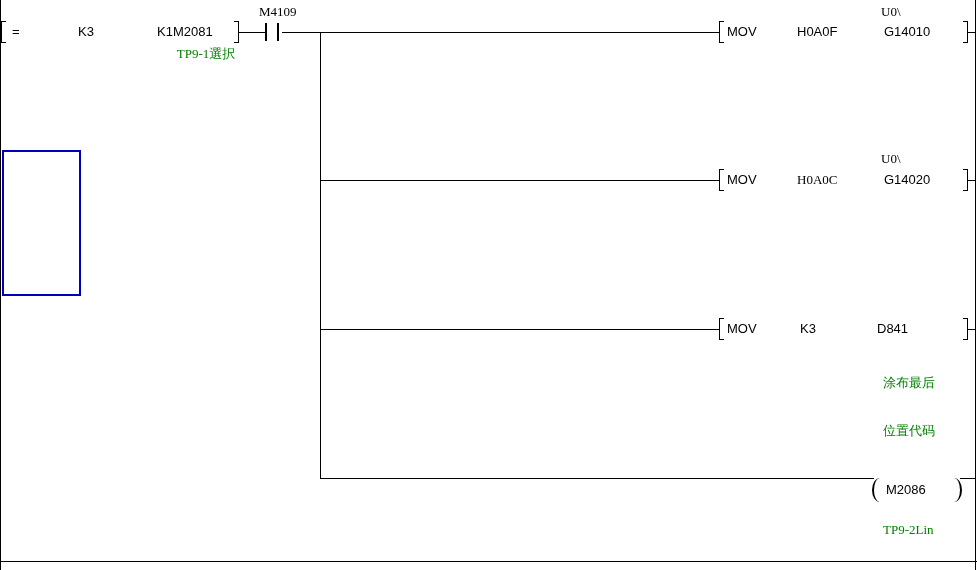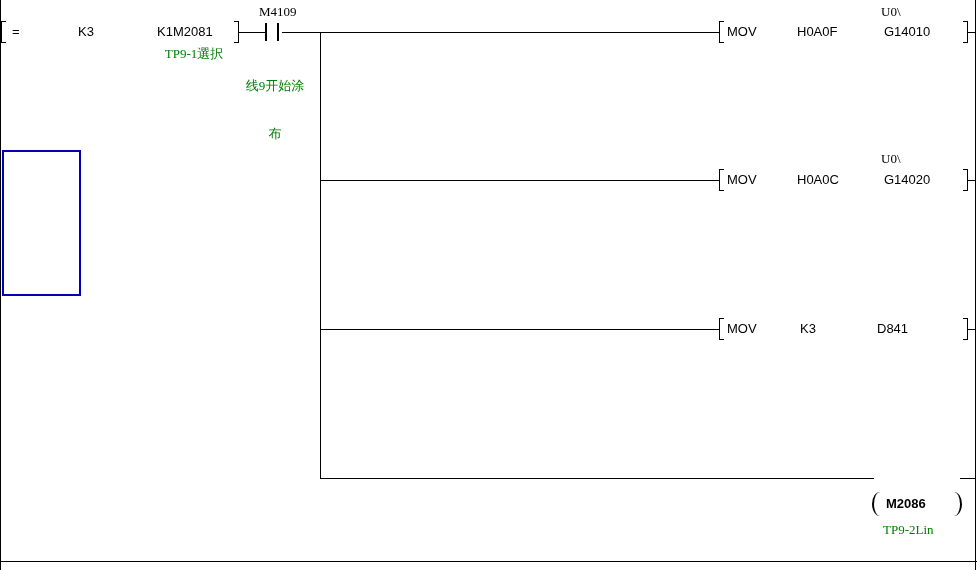--- a/index.html
+++ b/index.html
@@ -53,59 +53,59 @@
 
   <div class="cursor-box" style="left:2px; top:150px; width:75px; height:142px;"></div>
 
   <div class="instr" style="left:1px; top:21px; width:238px;">
     <div class="brk brkL" style="left:0; top:0;"></div>
     <span class="t" style="left:11px;">=</span>
     <span class="t" style="left:77px;">K3</span>
     <span class="t" style="left:156px;">K1M2081</span>
     <div class="brk brkR" style="left:233px; top:0;"></div>
   </div>
-  <div class="txt green cmt" style="left:148px; top:46px; width:92px;">TP9-1選択</div>
+  <div class="txt green cmt" style="left:160px; top:46px; width:92px;">TP9-1選択</div>
 
   <span class="txt" style="left:259px; top:4px;">M4109</span>
   <div class="contact" style="left:260px; top:21px;">
     <div class="cbar" style="left:5px;"></div>
     <div class="cbar" style="left:17px;"></div>
-  </div>
-  <div class="txt green cmt" style="left:234px; top:46px; width:82px;">
-    <div>线9开始涂</div>
-    <div>布</div>
   </div>
 
   <span class="txt" style="left:881px; top:4px;">U0\</span>
   <div class="instr" style="left:719px; top:21px; width:249px;">
     <div class="brk brkL" style="left:0; top:0;"></div>
     <span class="t" style="left:8px;">MOV</span>
     <span class="t" style="left:78px;">H0A0F</span>
     <span class="t" style="left:165px;">G14010</span>
     <div class="brk brkR" style="left:244px; top:0;"></div>
   </div>
 
   <span class="txt" style="left:881px; top:151px;">U0\</span>
   <div class="instr" style="left:719px; top:169px; width:249px;">
     <div class="brk brkL" style="left:0; top:0;"></div>
     <span class="t" style="left:8px;">MOV</span>
-    <span class="t" style="left:78px;">H0A0C</span>
+    <span class="t" style="left:78px;font-family:Liberation Serif, serif;">H0A0C</span>
     <span class="t" style="left:165px;">G14020</span>
     <div class="brk brkR" style="left:244px; top:0;"></div>
   </div>
 
   <div class="instr" style="left:719px; top:318px; width:249px;">
     <div class="brk brkL" style="left:0; top:0;"></div>
     <span class="t" style="left:8px;">MOV</span>
     <span class="t" style="left:81px;">K3</span>
     <span class="t" style="left:158px;">D841</span>
     <div class="brk brkR" style="left:244px; top:0;"></div>
   </div>
+  <div class="txt green" style="left:883px; top:343px;">
+    <div>涂布最后</div>
+    <div>位置代码</div>
+  </div>
 
-  <div class="coil" style="left:870px; top:491px;font-weight:bold;">
+  <div class="coil" style="left:870px; top:477px;">
     <div class="parenL" style="left:2px;"></div>
     <span class="t" style="left:16px; top:5px; position:absolute;">M2086</span>
     <div class="parenR" style="left:84px;"></div>
   </div>
   <div class="txt green" style="left:883px; top:490px;">
     <div>TP9-2Lin</div>
     
   </div>
 
 </div>

